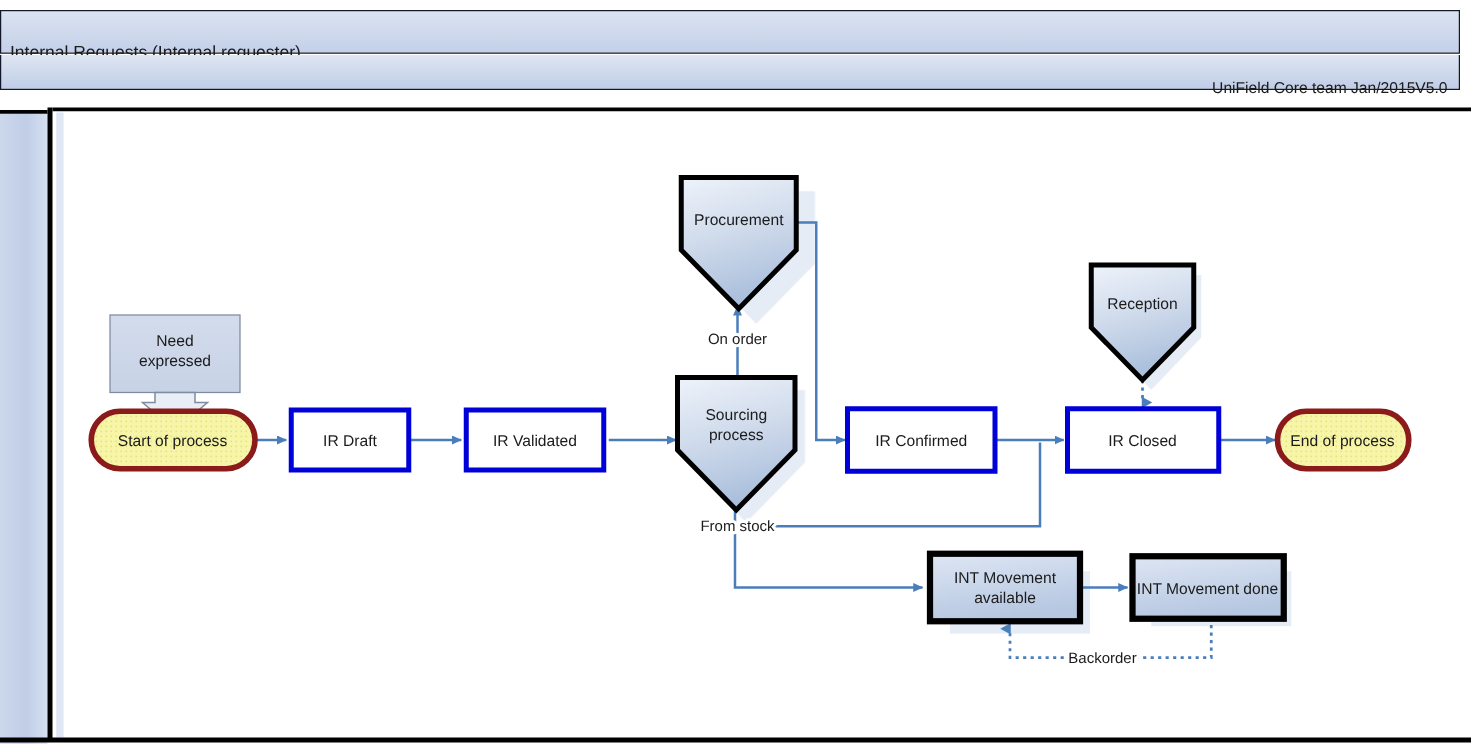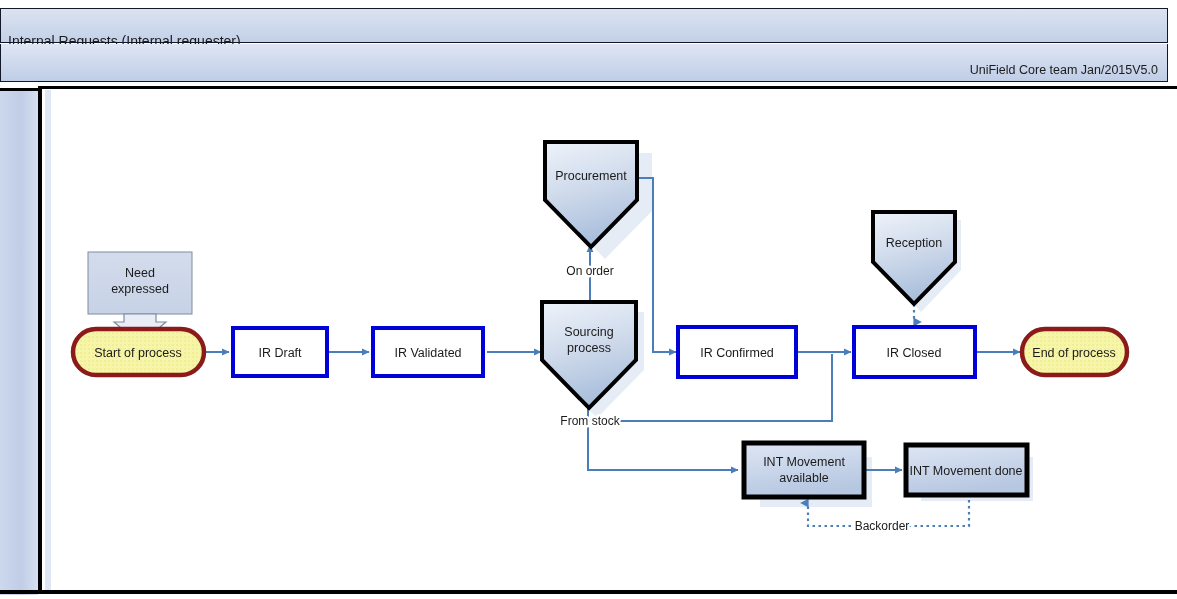--- a/index.html
+++ b/index.html
@@ -13,21 +13,21 @@
     background:linear-gradient(180deg,#dbe3f1 0%,#c3d0e8 100%);
     border:1px solid #12182a;border-right:1px solid #12182a;
     box-sizing:border-box;
   }
   .hdr-title span{
     position:absolute;left:7px;top:8px;font-size:14px;color:#1b1b1b;
     white-space:nowrap;
     margin-top:16px;
   }
   .hdr-sub{
-    position:absolute;left:0;top:44px;width:1168px;height:38px;
+    position:absolute;left:0;top:44px;width:1168px;height:28px;
     background:linear-gradient(180deg,#dfe6f3 0%,#bfcde7 100%);
     border:1px solid #12182a;border-top:none;box-sizing:border-box;
   }
   .hdr-sub span{
     position:absolute;right:9px;top:19px;font-size:12.5px;color:#1b1b1b;
     white-space:nowrap;
   }
 
   
   .side-band{

